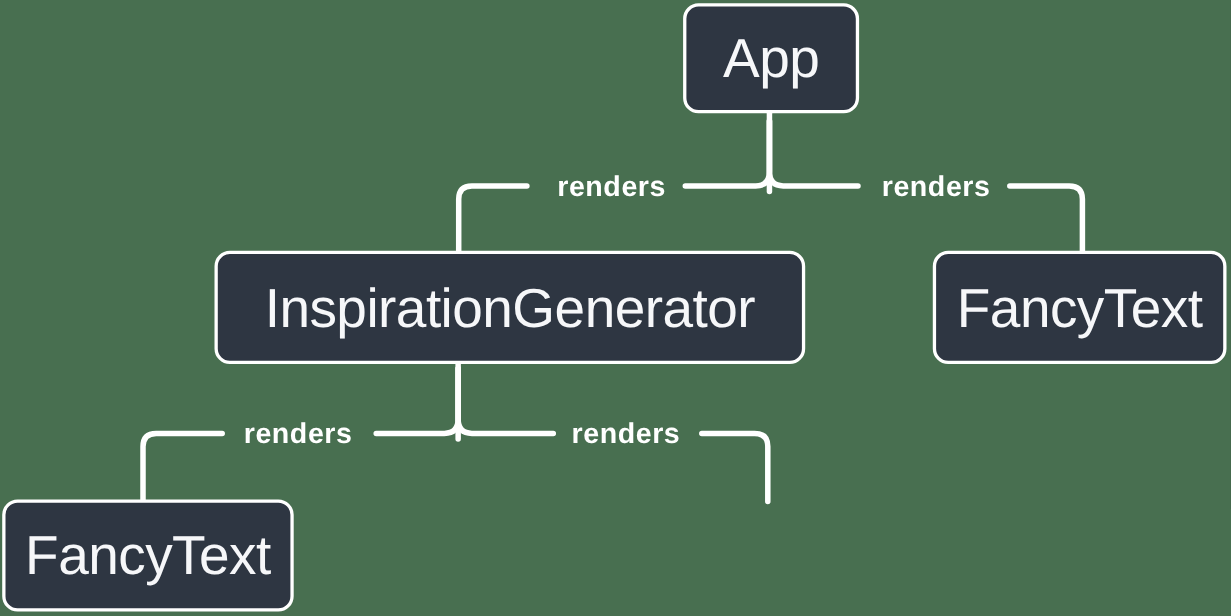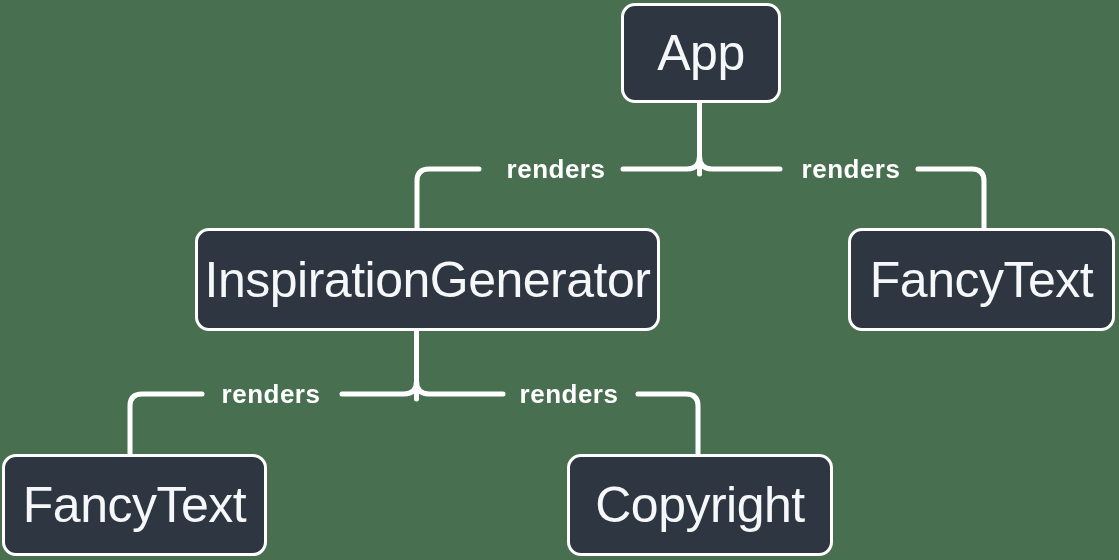--- a/index.html
+++ b/index.html
@@ -52,21 +52,21 @@
     transform: translate(-50%, -50%);
     color: var(--edge-label-text);
     font-size: 26px;
     font-weight: 700;
     letter-spacing: 0.5px;
     line-height: 1;
     white-space: nowrap;
   }
   
   .node-app        { left: 621px; top: 3px;   width: 160px; height: 100px; }
-  .node-ig         { left: 195px; top: 228px; width: 465px; height: 103px; }
+  .node-ig         { left: 195px; top: 228px; width: 537px; height: 103px; }
   .node-fancy-top  { left: 848px; top: 228px; width: 267px; height: 103px; }
   .node-fancy-bot  { left: 2px;   top: 454px; width: 265px; height: 102px; }
   .node-copyright  { left: 567px; top: 454px; width: 266px; height: 102px; }
   
   .edge-label-1 { left: 556px; top: 169px; }
   .edge-label-2 { left: 851px; top: 169px; }
   .edge-label-3 { left: 271px; top: 394px; }
   .edge-label-4 { left: 569px; top: 394px; }
 </style>
 </head>
@@ -98,22 +98,19 @@
   </div>
 
   <div class="node node-fancy-top">
     <span>FancyText</span>
   </div>
 
   <div class="node node-fancy-bot">
     <span>FancyText</span>
   </div>
 
-  <div class="node node-copyright">
-    <span>Copyright</span>
-  </div>
 
   <div class="edge-label edge-label-1">renders</div>
   <div class="edge-label edge-label-2">renders</div>
   <div class="edge-label edge-label-3">renders</div>
   <div class="edge-label edge-label-4">renders</div>
 
 </div>
 
 </body></html>

